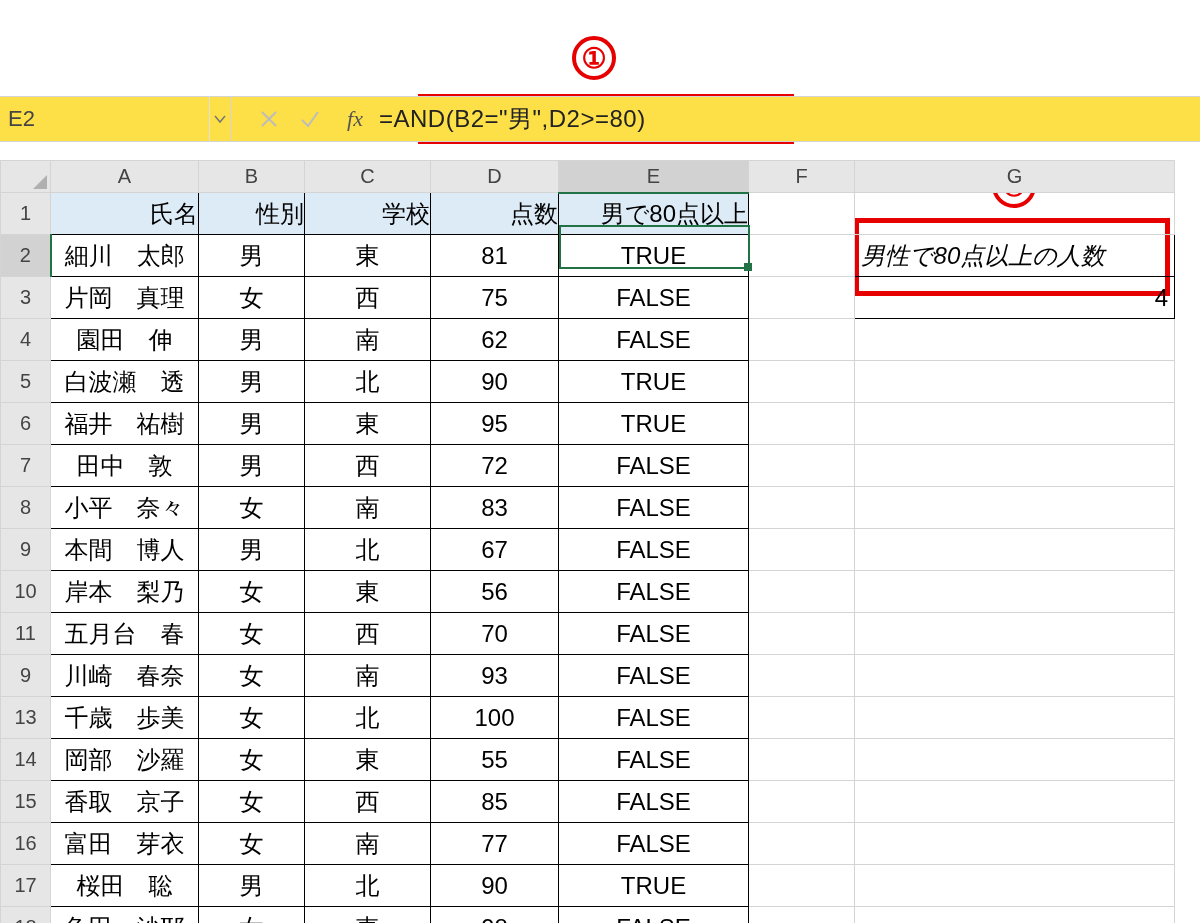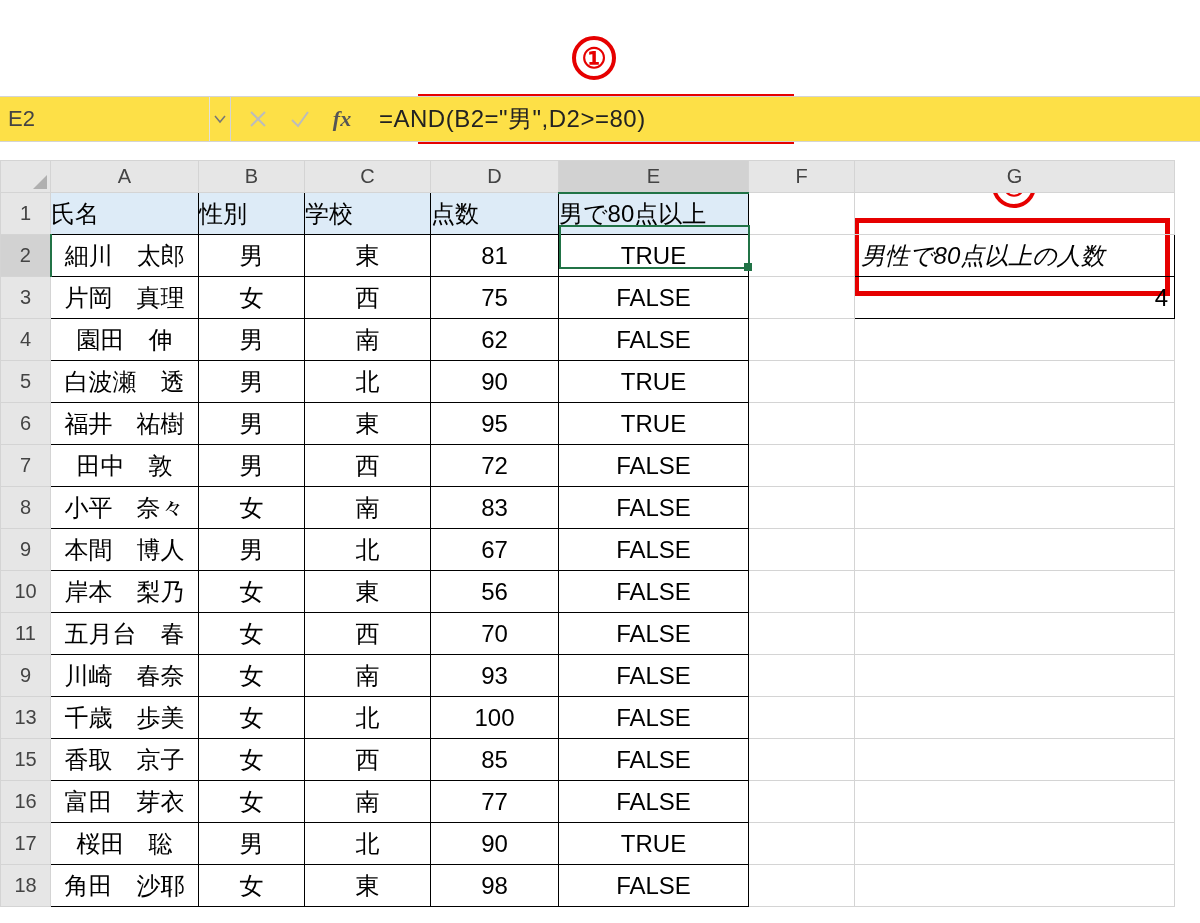--- a/index.html
+++ b/index.html
@@ -62,21 +62,21 @@
     color: #666;
   }
   .fbar-buttons {
     display: flex; align-items: center;
     height: 100%;
     padding: 0 6px;
     color: #b8b8b8;
   }
   .fbar-btn {
     width: 42px; height: 100%;
-    display: flex; align-items: center; justify-content: center; font-weight: bold;
+    display: flex; align-items: center; justify-content: flex-end;
   }
   .fx-label {
     font-style: italic;
     font-family: "Cambria Math","Times New Roman",serif;
     font-size: 22px;
     color: #555;
   }
   .formula-input {
     flex: 1;
     height: 100%;
@@ -134,21 +134,21 @@
   }
   .rowhdr.sel {
     background: #d2d2d2;
     border-right: 2px solid #217346;
   }
   .cell { height: 42px; }
   .bordered { border: 1px solid #000 !important; }
   .blank { border-color: #e5e5e5; }
   .hdrcell {
     background: #ddebf7;
-    text-align: left;
+    text-align: right;
     font-size: 24px;
   }
   .center { text-align: center; }
   .right { text-align: right; padding-right: 6px; }
   .left { text-align: left; padding-left: 6px; font-style: italic; }
 
   .wA { width: 148px; }
   .wB { width: 106px; }
   .wC { width: 126px; }
   .wD { width: 128px; }
@@ -362,20 +362,30 @@
     <th class="rowhdr cell">13</th>
     <td class="cell bordered center">千歳　歩美</td>
     <td class="cell bordered center">女</td>
     <td class="cell bordered center">北</td>
     <td class="cell bordered center">100</td>
     <td class="cell bordered center">FALSE</td>
     <td class="cell blank"></td>
     <td class="cell blank"></td>
   </tr>
 
+  <tr>
+    <th class="rowhdr cell">14</th>
+    <td class="cell bordered center">岡部　沙羅</td>
+    <td class="cell bordered center">女</td>
+    <td class="cell bordered center">東</td>
+    <td class="cell bordered center">55</td>
+    <td class="cell bordered center">FALSE</td>
+    <td class="cell blank"></td>
+    <td class="cell blank"></td>
+  </tr>
 
   <tr>
     <th class="rowhdr cell">15</th>
     <td class="cell bordered center">香取　京子</td>
     <td class="cell bordered center">女</td>
     <td class="cell bordered center">西</td>
     <td class="cell bordered center">85</td>
     <td class="cell bordered center">FALSE</td>
     <td class="cell blank"></td>
     <td class="cell blank"></td>

